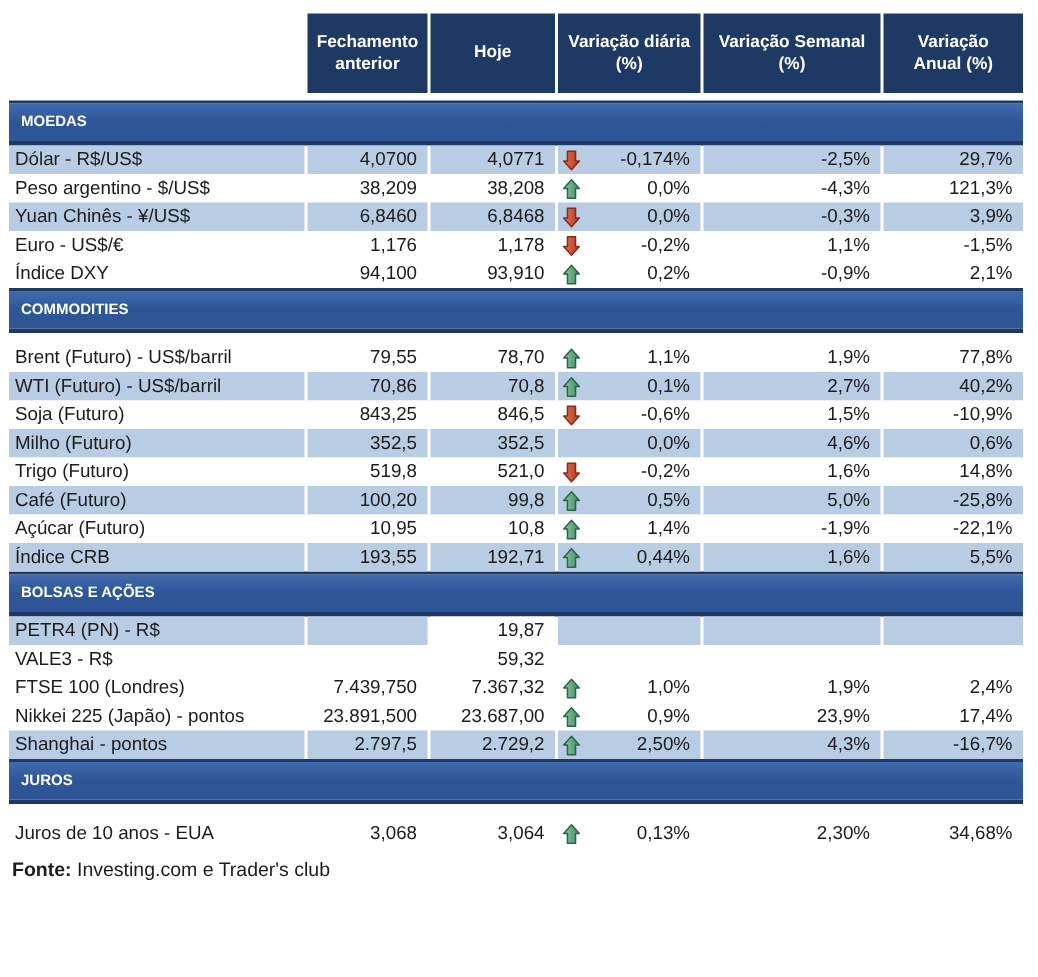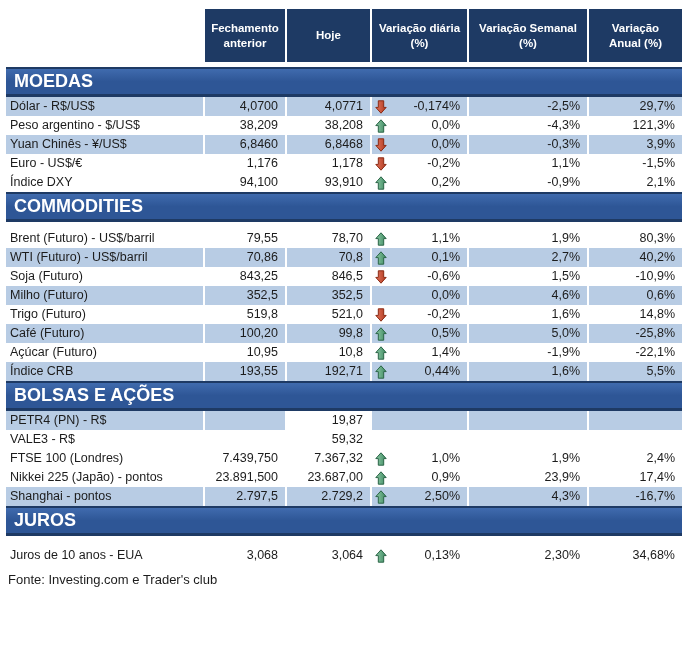--- a/index.html
+++ b/index.html
@@ -23,39 +23,39 @@
   }
   .hcell.empty { background:transparent; }
 
   #sections { margin-top:5px; }
 
   
   .section-bar {
     height:25px; line-height:25px;
     background:linear-gradient(180deg,#406bae 0%, #2e5696 50%, #2e5696 100%);
     border-top:2px solid #1e3a64; border-bottom:3px solid #1e3a64;
-    color:#ffffff; font-weight:bold; font-size:18px; padding-left:8px;
+    color:#ffffff; font-weight:bold; font-size:10px; padding-left:8px;
   }
 
   .spacer { background:#ffffff; }
 
   
   .cell {
     height:19px; line-height:19px; font-size:12.5px; color:#1c1c1c;
     overflow:hidden; white-space:nowrap; background:#ffffff;
   }
   .cell.blue { background:#b8cce4; }
   .cell.label { padding-left:4px; }
   .cell.num { text-align:right; padding-right:7px; }
   .cell.diaria { position:relative; }
   .cell.diaria svg { position:absolute; left:3px; top:2.5px; }
 
   
   .fonte { margin-top:7px; padding-left:2px; font-size:13px; color:#1c1c1c; }
-  .fonte .bold { font-weight:normal; }
+  .fonte .bold { font-weight:bold; }
 </style>
 </head>
 <body>
 
 <div class="page">
 
   <svg width="0" height="0" style="position:absolute" aria-hidden="true">
     <defs>
       <linearGradient id="gradUp" x1="0" y1="0" x2="1" y2="0">
         <stop offset="0" stop-color="#8cc9a4"></stop>
@@ -136,21 +136,21 @@
         <div class="section-bar">COMMODITIES</div>
         <div class="spacer" style="height: 7px;"></div>
         <div class="grid-row">
           <div class="cell label">Brent (Futuro) - US$/barril</div>
           <div class="cell num">79,55</div>
           <div class="cell num">78,70</div>
           <div class="cell num diaria"><svg width="12" height="14" viewBox="0 0 12 14">
               <path d="M6 0.8 L11.2 6.6 H8.7 V13.2 H3.3 V6.6 H0.8 Z" fill="url(#gradUp)" stroke="#2a6547" stroke-width="1" stroke-linejoin="round"></path>
             </svg><span>1,1%</span></div>
           <div class="cell num">1,9%</div>
-          <div class="cell num">80,3%</div>
+          <div class="cell num">77,8%</div>
         </div>
         <div class="grid-row">
           <div class="cell label blue">WTI (Futuro) - US$/barril</div>
           <div class="cell num blue">70,86</div>
           <div class="cell num blue">70,8</div>
           <div class="cell num diaria blue"><svg width="12" height="14" viewBox="0 0 12 14">
               <path d="M6 0.8 L11.2 6.6 H8.7 V13.2 H3.3 V6.6 H0.8 Z" fill="url(#gradUp)" stroke="#2a6547" stroke-width="1" stroke-linejoin="round"></path>
             </svg><span>0,1%</span></div>
           <div class="cell num blue">2,7%</div>
           <div class="cell num blue">40,2%</div>

